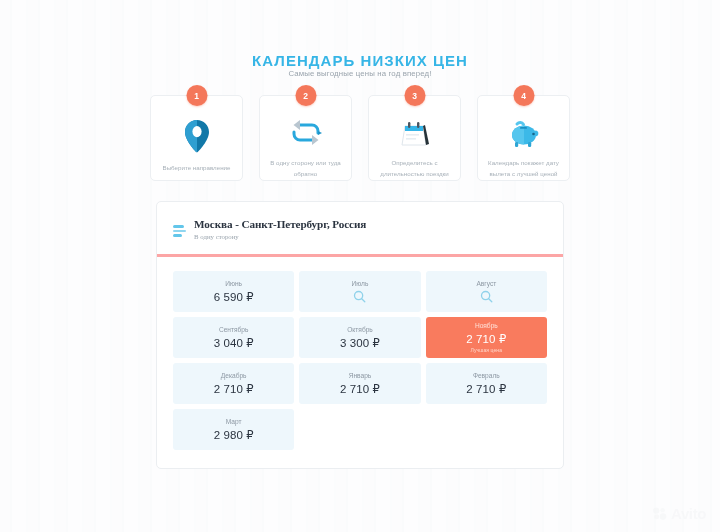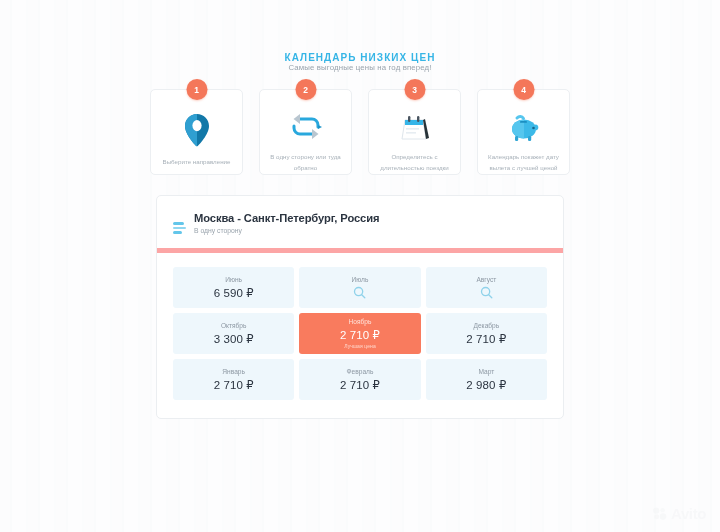--- a/index.html
+++ b/index.html
@@ -16,21 +16,21 @@
       repeating-linear-gradient(90deg,
         #fcfcfd 0px, #fcfcfd 10px,
         #fafbfc 10px, #fafbfc 12px,
         #fdfdfe 12px, #fdfdfe 26px,
         #fbfcfd 26px, #fbfcfd 28px);
   }
 
   
   .head-wrap { padding-top: 52px; text-align: center; }
   .kicker {
-    font-size: 10px;
+    font-size: 15px;
     font-weight: bold;
     letter-spacing: 1.05px;
     color: #36b5e6;
     text-transform: uppercase;
   }
   .subtitle {
     margin-top: 0;
     font-size: 7.8px;
     color: #9aa4ad;
     letter-spacing: .15px;
@@ -84,23 +84,24 @@
   
   .panel {
     margin: 20px auto 0;
     width: 408px;
     background: #ffffff;
     border: 1px solid #ebeef1;
     border-radius: 5px;
   }
   .panel-head {
     display: flex;
-    align-items: flex-end;
+    align-items: center;
     padding: 16px 18px 14px 16px;
-    border-bottom: 5px solid #fca5a5;
+    border-bottom: 3px solid #fca5a5;
+    font-family: Liberation Serif, serif;
   }
   .route-icon {
     margin-top: 4px;
     margin-right: 8px;
     display: flex; flex-direction: column; gap: 2px;
   }
   .route-icon i { display:block; height: 2.6px; border-radius: 2px; background: #63c6ea; }
   .route-icon i:nth-child(1){ width: 11px; }
   .route-icon i:nth-child(2){ width: 13px; background:#8fd6f0; }
   .route-icon i:nth-child(3){ width: 9px; }
@@ -271,20 +272,24 @@
         <div class="cell">
           <span class="month">Август</span>
           <span>
             <svg class="search-ico" width="13" height="13" viewBox="0 0 13 13">
    <circle cx="5.6" cy="5.6" r="4.1" fill="none" stroke="#8fd2ea" stroke-width="1.3"></circle>
    <line x1="8.7" y1="8.7" x2="11.8" y2="11.8" stroke="#8fd2ea" stroke-width="1.3" stroke-linecap="round"></line>
  </svg>
           </span>
         </div>
         <div class="cell">
+          <span class="month">Сентябрь</span>
+          <span class="price">3 040 ₽</span>
+        </div>
+        <div class="cell">
           <span class="month">Октябрь</span>
           <span class="price">3 300 ₽</span>
         </div>
         <div class="cell best">
           <span class="month">Ноябрь</span>
           <span class="price">2 710 ₽</span>
           <span class="tag">Лучшая цена</span>
         </div>
         <div class="cell">
           <span class="month">Декабрь</span>

